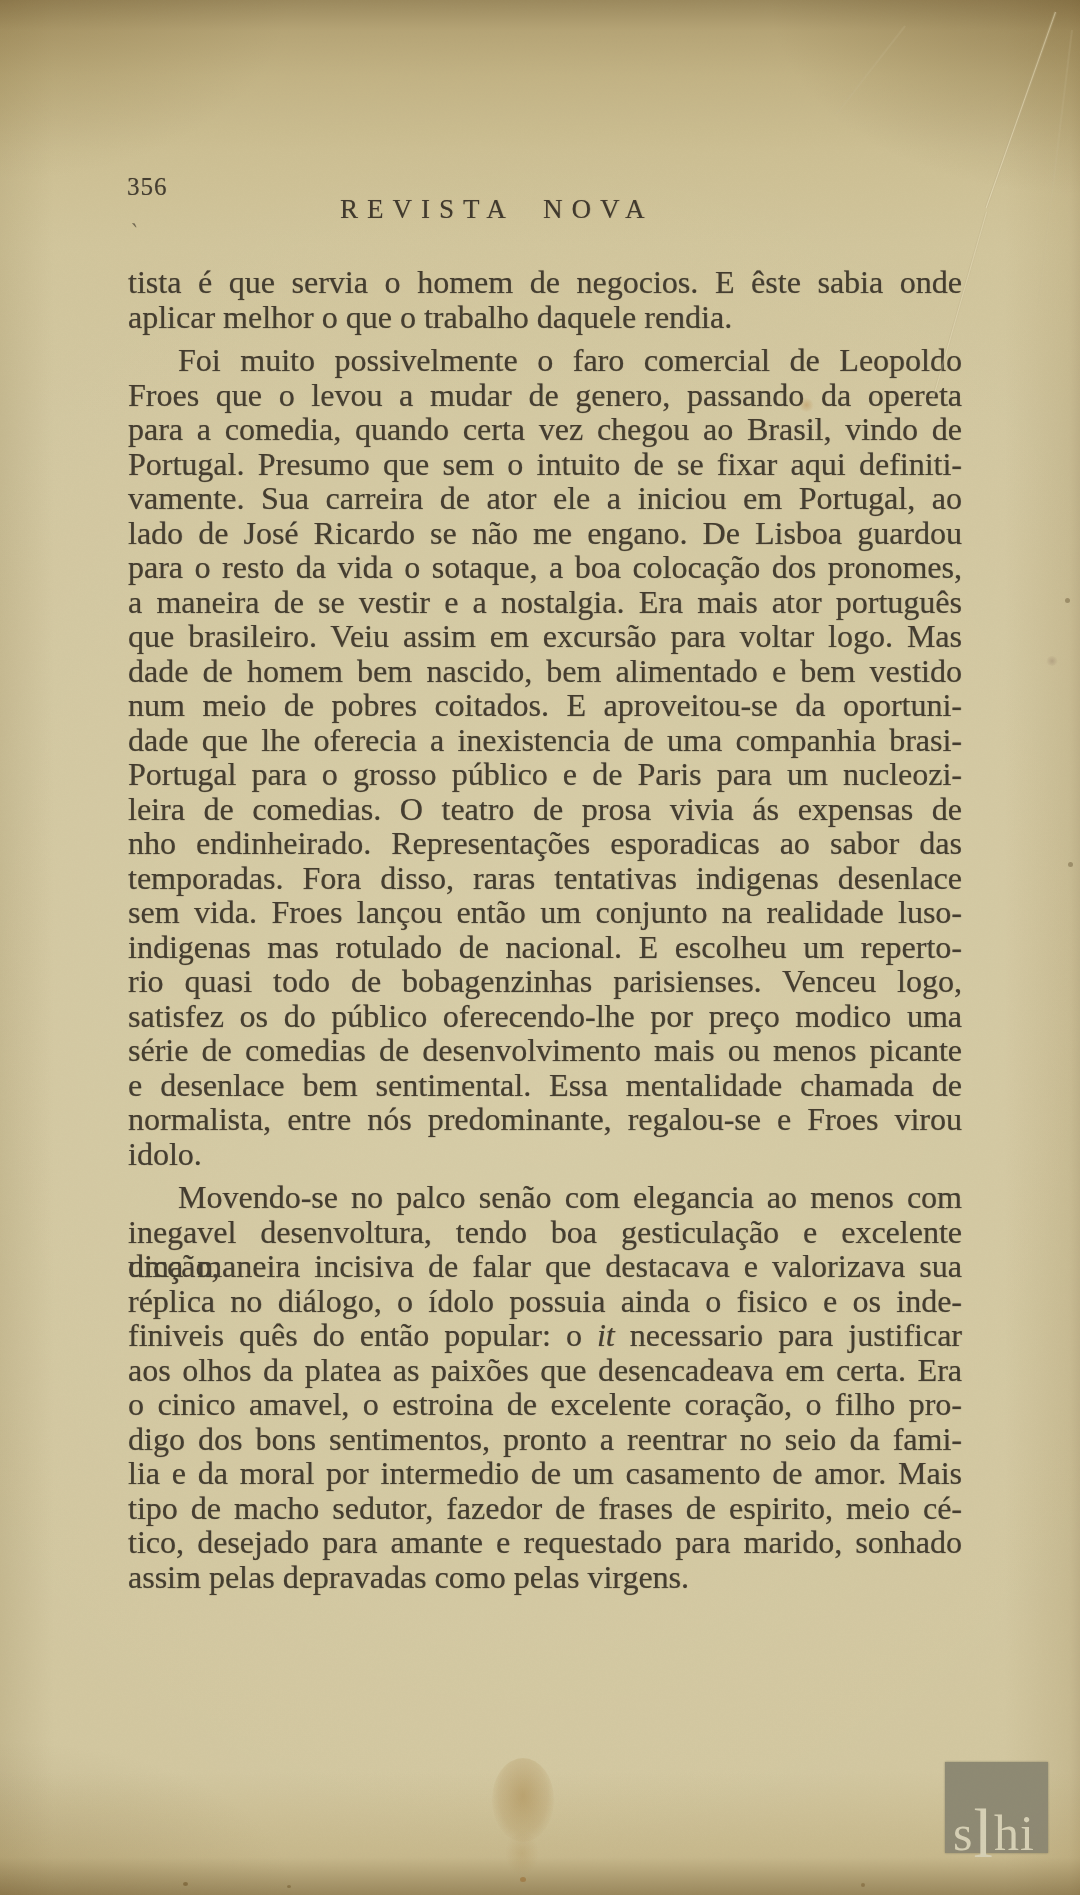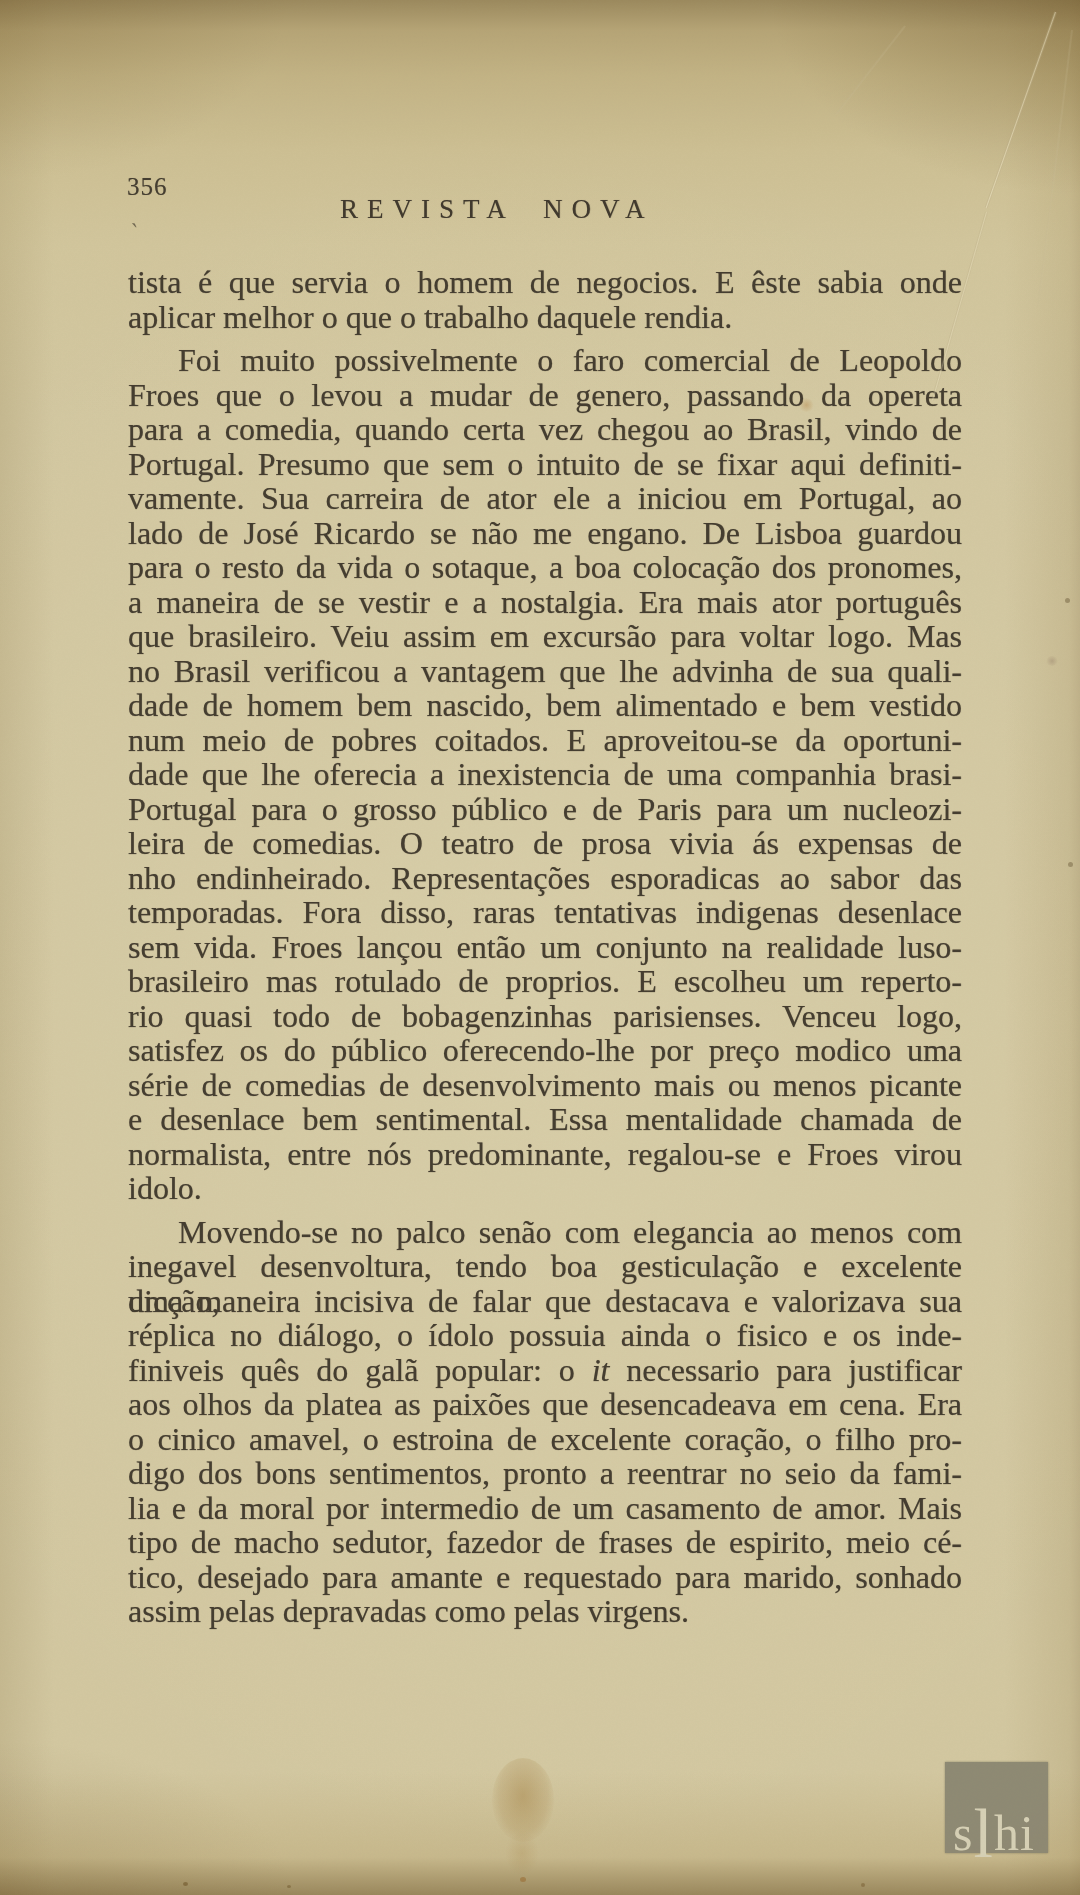--- a/index.html
+++ b/index.html
@@ -144,44 +144,43 @@
       <div class="paragraph">
         <div class="line indent">Foi muito possivelmente o faro comercial de Leopoldo</div>
         <div class="line">Froes que o levou a mudar de genero, passando da opereta</div>
         <div class="line">para a comedia, quando certa vez chegou ao Brasil, vindo de</div>
         <div class="line">Portugal. Presumo que sem o intuito de se fixar aqui definiti-</div>
         <div class="line">vamente. Sua carreira de ator ele a iniciou em Portugal, ao</div>
         <div class="line">lado de José Ricardo se não me engano. De Lisboa guardou</div>
         <div class="line">para o resto da vida o sotaque, a boa colocação dos pronomes,</div>
         <div class="line">a maneira de se vestir e a nostalgia. Era mais ator português</div>
         <div class="line">que brasileiro. Veiu assim em excursão para voltar logo. Mas</div>
-        <div class="line">no Brasil verificou a vantagem que lhe advinha de sua quali-</div>
         <div class="line">dade de homem bem nascido, bem alimentado e bem vestido</div>
         <div class="line">num meio de pobres coitados. E aproveitou-se da oportuni-</div>
         <div class="line">dade que lhe oferecia a inexistencia de uma companhia brasi-</div>
         <div class="line">Portugal para o grosso público e de Paris para um nucleozi-</div>
         <div class="line">leira de comedias. O teatro de prosa vivia ás expensas de</div>
         <div class="line">nho endinheirado. Representações esporadicas ao sabor das</div>
         <div class="line">temporadas. Fora disso, raras tentativas indigenas desenlace</div>
         <div class="line">sem vida. Froes lançou então um conjunto na realidade luso-</div>
-        <div class="line">brasileiro mas rotulado de proprios. E escolheu um reperto-</div>
+        <div class="line">indigenas mas rotulado de nacional. E escolheu um reperto-</div>
         <div class="line">rio quasi todo de bobagenzinhas parisienses. Venceu logo,</div>
         <div class="line">satisfez os do público oferecendo-lhe por preço modico uma</div>
         <div class="line">série de comedias de desenvolvimento mais ou menos picante</div>
         <div class="line">e desenlace bem sentimental. Essa mentalidade chamada de</div>
         <div class="line">normalista, entre nós predominante, regalou-se e Froes virou</div>
         <div class="line lastline">idolo.</div>
       </div>
       <div class="paragraph">
         <div class="line indent">Movendo-se no palco senão com elegancia ao menos com</div>
         <div class="line">inegavel desenvoltura, tendo boa gesticulação e excelente dicção,</div>
         <div class="line">uma maneira incisiva de falar que destacava e valorizava sua</div>
         <div class="line">réplica no diálogo, o ídolo possuia ainda o fisico e os inde-</div>
-        <div class="line"><span>finiveis quês do galã popular: o </span><span class="it">it</span><span> necessario para justificar</span></div>
-        <div class="line">aos olhos da platea as paixões que desencadeava em cena. Era</div>
+        <div class="line"><span>finiveis quês do então popular: o </span><span class="it">it</span><span> necessario para justificar</span></div>
+        <div class="line">aos olhos da platea as paixões que desencadeava em certa. Era</div>
         <div class="line">o cinico amavel, o estroina de excelente coração, o filho pro-</div>
         <div class="line">digo dos bons sentimentos, pronto a reentrar no seio da fami-</div>
         <div class="line">lia e da moral por intermedio de um casamento de amor. Mais</div>
         <div class="line">tipo de macho sedutor, fazedor de frases de espirito, meio cé-</div>
         <div class="line">tico, desejado para amante e requestado para marido, sonhado</div>
         <div class="line lastline">assim pelas depravadas como pelas virgens.</div>
       </div>
     </div>
 
   <div class="crease crease-main"></div>

